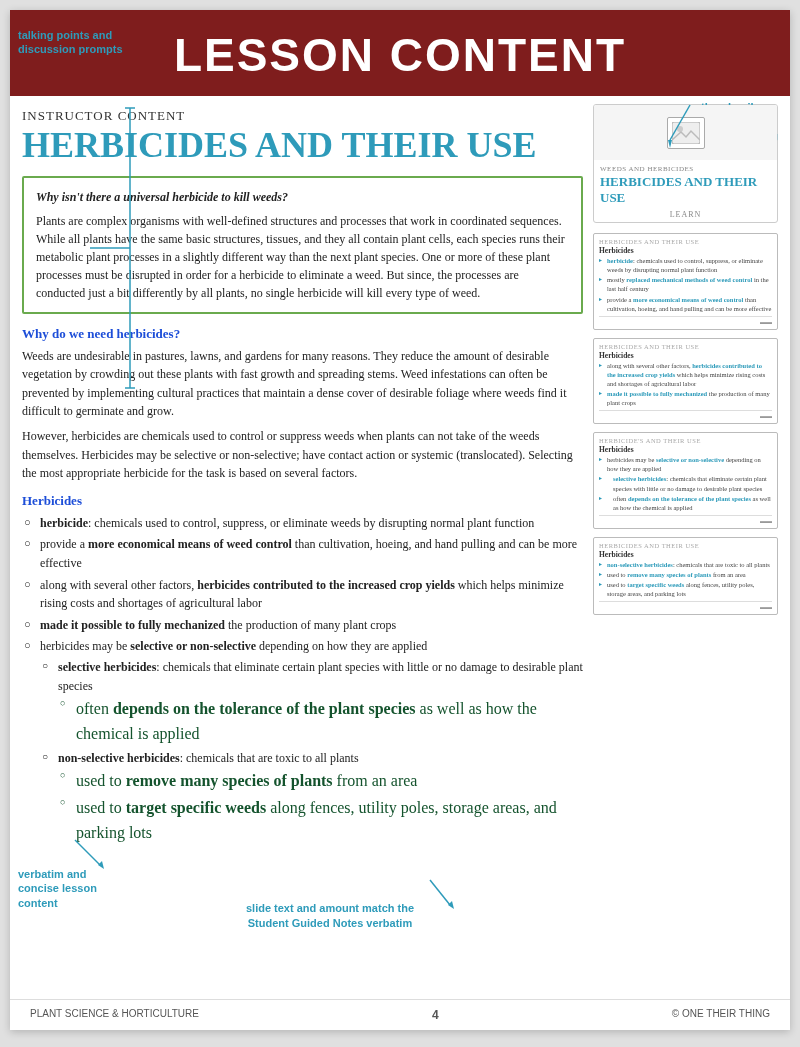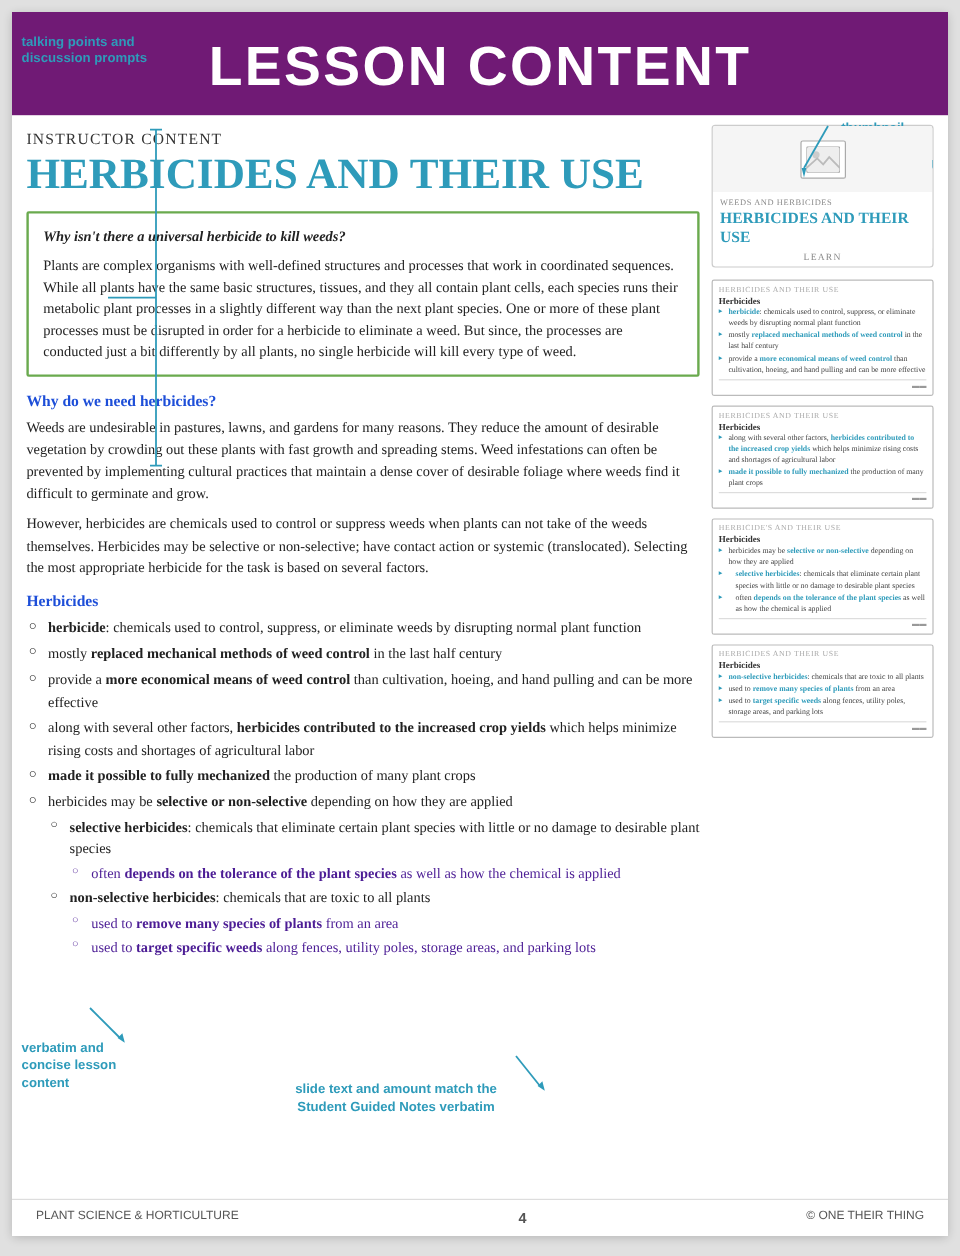--- a/index.html
+++ b/index.html
@@ -15,21 +15,21 @@
     .page {
       width: 780px;
       min-height: 1020px;
       background: white;
       position: relative;
       padding: 0;
       box-shadow: 0 2px 8px rgba(0,0,0,0.2);
     }
     
     .header {
-      background: #701a75;
+      background: #7f1d1d;
       text-align: center;
       padding: 18px 0 14px 0;
     }
     .header-title {
       font-size: 46px;
       font-weight: 900;
       color: white;
       letter-spacing: 2px;
       text-transform: uppercase;
     }
@@ -161,22 +161,22 @@
       left: 2px;
       top: 0;
       font-size: 10px;
     }
     .bullet-list > li > ul > li > ul {
       list-style: none;
       padding: 0;
       margin: 2px 0 0 0;
     }
     .bullet-list > li > ul > li > ul > li {
-      font-size: 12px;
-      color: #4c1d95;
+      font-size: 16px;
+      color: #14532d;
       line-height: 1.55;
       padding-left: 18px;
       position: relative;
       margin-bottom: 2px;
     }
     .bullet-list > li > ul > li > ul > li::before {
       content: "○";
       position: absolute;
       left: 2px;
       top: 0;
@@ -381,21 +381,20 @@
       </div>
 
       <div class="section-heading">Why do we need herbicides?</div>
       <p class="body-text">Weeds are undesirable in pastures, lawns, and gardens for many reasons. They reduce the amount of desirable vegetation by crowding out these plants with fast growth and spreading stems. Weed infestations can often be prevented by implementing cultural practices that maintain a dense cover of desirable foliage where weeds find it difficult to germinate and grow.</p>
       <p class="body-text">However, herbicides are chemicals used to control or suppress weeds when plants can not take of the weeds themselves. Herbicides may be selective or non-selective; have contact action or systemic (translocated). Selecting the most appropriate herbicide for the task is based on several factors.</p>
 
       <div class="section-heading">Herbicides</div>
 
       <ul class="bullet-list">
         <li><span><strong>herbicide</strong></span>: chemicals used to control, suppress, or eliminate weeds by disrupting normal plant function</li>
-        <li>mostly <strong>replaced mechanical methods of weed control</strong> in the last half century</li>
         <li>provide a <strong>more economical means of weed control</strong> than cultivation, hoeing, and hand pulling and can be more effective</li>
         <li>along with several other factors, <strong>herbicides contributed to the increased crop yields</strong> which helps minimize rising costs and shortages of agricultural labor</li>
         <li><strong>made it possible to fully mechanized</strong> the production of many plant crops</li>
         <li>herbicides may be <strong>selective or non-selective</strong> depending on how they are applied
           <ul>
             <li><strong>selective herbicides</strong>: chemicals that eliminate certain plant species with little or no damage to desirable plant species
               <ul>
                 <li>often <strong>depends on the tolerance of the plant species</strong> as well as how the chemical is applied</li>
               </ul>
             </li>

